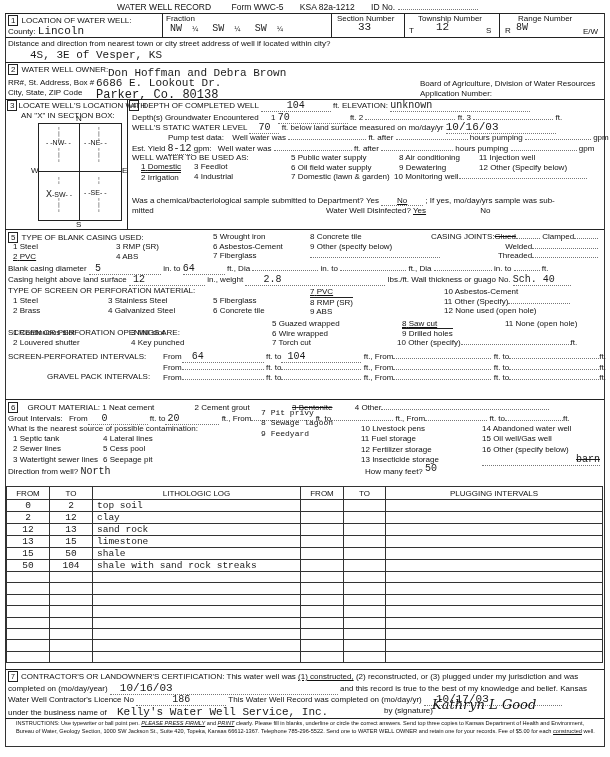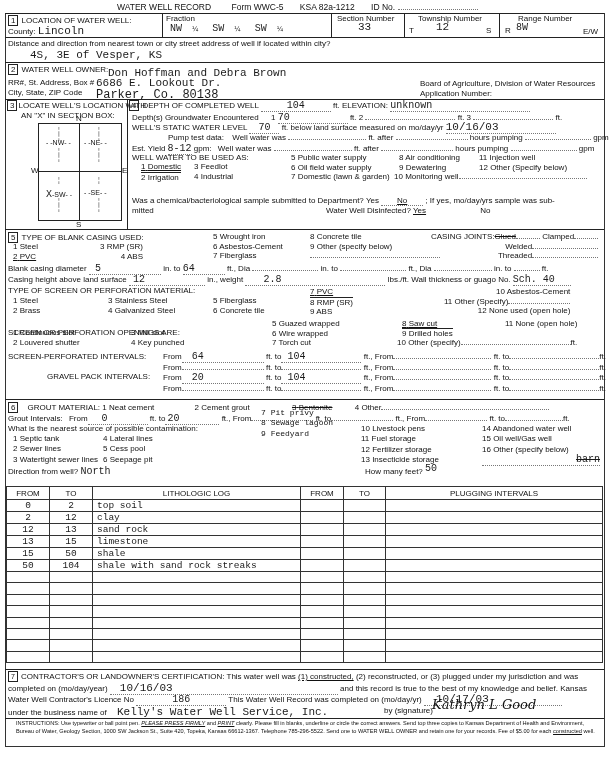--- a/index.html
+++ b/index.html
@@ -201,21 +201,21 @@
 </div>
 
 <div class="hl" style="left:5px;top:229px;width:599px;"></div>
 <div class="abs" style="left:8px;top:232px;">
   <span class="num">5</span><span>TYPE OF BLANK CASING USED:</span>
 </div>
 <div class="abs" style="left:13px;top:242px;line-height:9.5px;">
   <div><span>1</span> <span>Steel</span></div>
   <div class="ul"><span>2</span> <span>PVC</span></div>
 </div>
-<div class="abs" style="left:100px;top:242px;line-height:9.5px;text-align:right;">
+<div class="abs" style="left:116px;top:242px;line-height:9.5px;">
   <div><span>3</span> <span>RMP (SR)</span></div>
   <div><span>4</span> <span>ABS</span></div>
 </div>
 <div class="abs" style="left:213px;top:232px;line-height:9.5px;">
   <div><span>5</span> <span>Wrought iron</span></div>
   <div><span>6</span> <span>Asbestos-Cement</span></div>
   <div><span>7</span> <span>Fiberglass</span></div>
 </div>
 <div class="abs" style="left:310px;top:232px;line-height:9.5px;">
   <div><span>8</span> <span>Concrete tile</span></div>
@@ -263,21 +263,21 @@
 </div>
 <div class="abs" style="left:213px;top:296px;line-height:9.5px;">
   <div><span>5</span> <span>Fiberglass</span></div>
   <div><span>6</span> <span>Concrete tile</span></div>
 </div>
 <div class="abs" style="left:310px;top:287px;line-height:9.5px;">
   <div class="ul"><span>7</span> <span>PVC</span></div>
   <div class="overline"><span>8</span> <span>RMP (SR)</span></div>
   <div><span>9</span> <span>ABS</span></div>
 </div>
-<div class="abs" style="left:439px;top:287px;line-height:9.5px;text-align:right;">
+<div class="abs" style="left:439px;top:287px;line-height:9.5px;">
   <div style="padding-left:5px"><span>10</span> <span>Asbestos-Cement</span></div>
   <div style="padding-left:5px"><span>11</span> <span>Other (Specify)</span><span class="dots" style="width:62px"></span></div>
   <div style="padding-left:5px"><span>12</span> <span>None used (open hole)</span></div>
 </div>
 
 <div class="abs" style="left:8px;top:328px;">SCREEN OR PERFORATION OPENINGS ARE:</div>
 <div class="abs" style="left:13px;top:328px;line-height:9.5px;">
   <div><span>1</span> <span>Continuous slot</span></div>
   <div><span>2</span> <span>Louvered shutter</span></div>
 </div>
@@ -303,26 +303,20 @@
 <div class="abs" style="left:163px;top:352px;line-height:10px;">
   <div>
     <span>From</span><span class="dots" style="width:82px"><span class="tw" style="font-size:10px;margin-left:10px">64</span></span>
     <span>ft. to</span><span class="dots" style="width:80px"><span class="tw" style="font-size:10px;margin-left:6px">104</span></span>
     <span>ft., From</span><span class="dots" style="width:98px"></span>
     <span>ft. to</span><span class="dots" style="width:90px"></span><span>ft.</span>
   </div>
   <div>
     <span>From</span><span class="dots" style="width:82px"></span>
     <span>ft. to</span><span class="dots" style="width:80px"></span>
-    <span>ft., From</span><span class="dots" style="width:98px"></span>
-    <span>ft. to</span><span class="dots" style="width:90px"></span><span>ft.</span>
-  </div>
-  <div>
-    <span>From</span><span class="dots" style="width:82px"><span class="tw" style="font-size:10px;margin-left:10px">20</span></span>
-    <span>ft. to</span><span class="dots" style="width:80px"><span class="tw" style="font-size:10px;margin-left:6px">104</span></span>
     <span>ft., From</span><span class="dots" style="width:98px"></span>
     <span>ft. to</span><span class="dots" style="width:90px"></span><span>ft.</span>
   </div>
   <div>
     <span>From</span><span class="dots" style="width:82px"></span>
     <span>ft. to</span><span class="dots" style="width:80px"></span>
     <span>ft., From</span><span class="dots" style="width:98px"></span>
     <span>ft. to</span><span class="dots" style="width:90px"></span><span>ft.</span>
   </div>
 </div>

